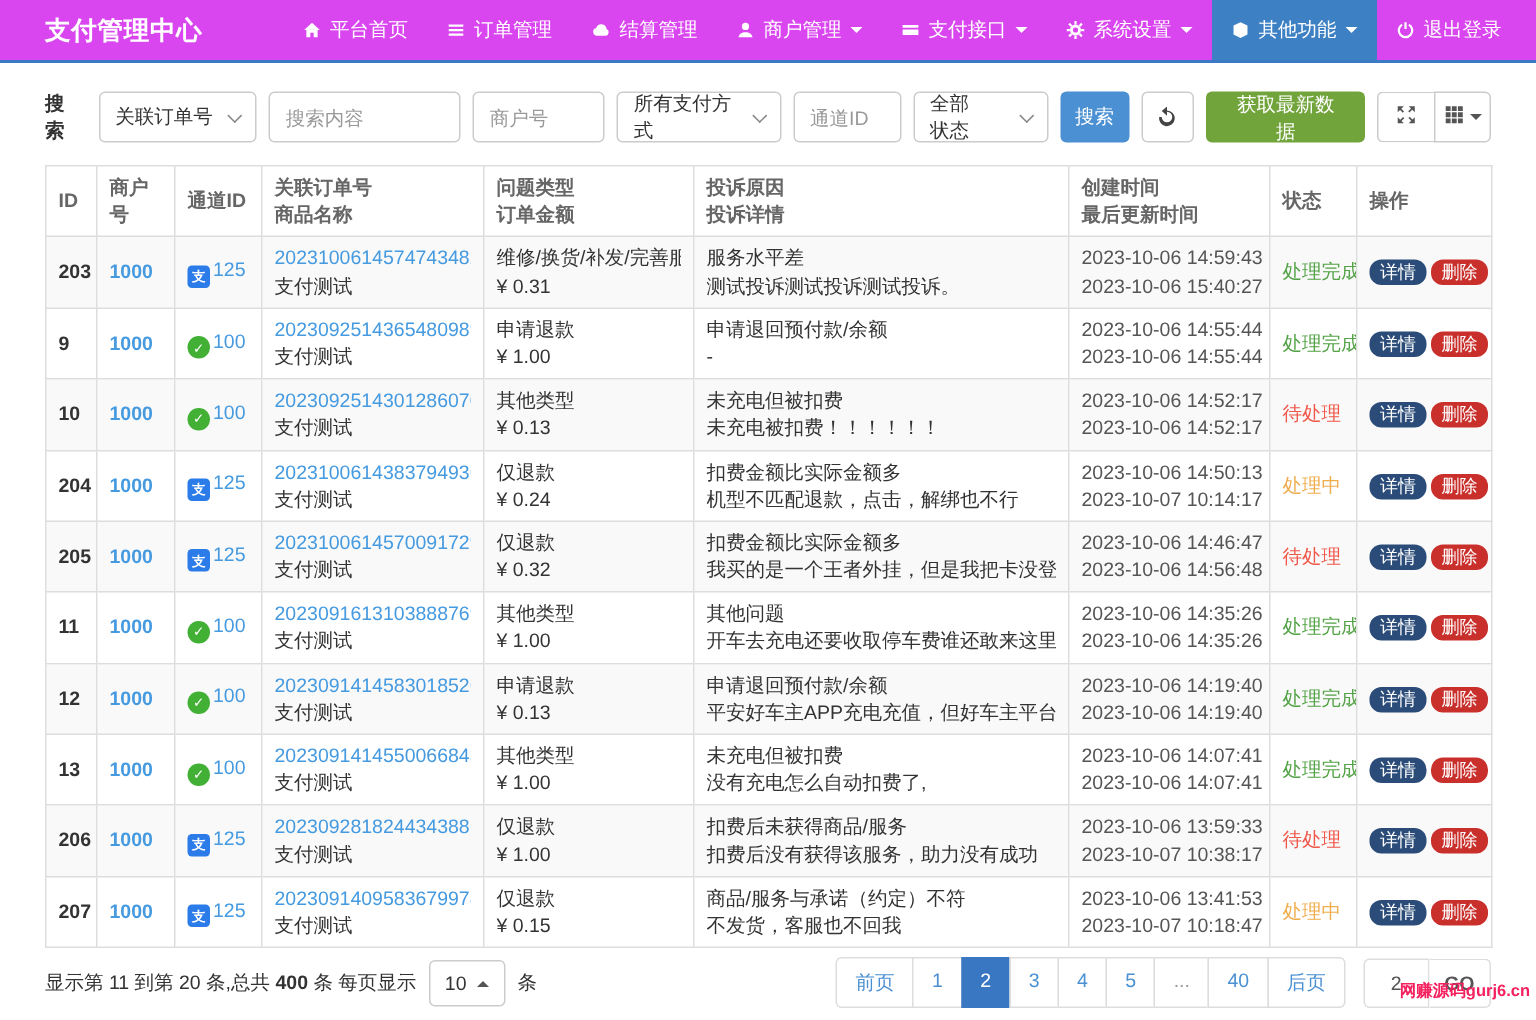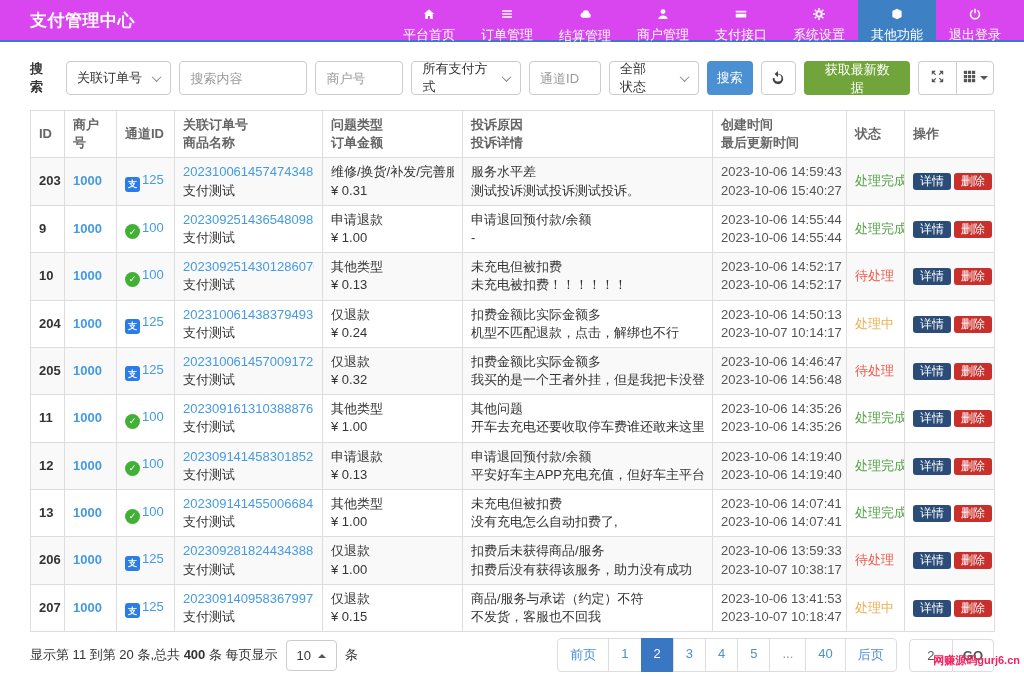--- a/index.html
+++ b/index.html
@@ -9,21 +9,21 @@
     font-size: 13px; color:#333; background:#fff;
     position:relative; overflow:hidden;
   }
   
   .navbar {
     height:42px; background:#d946ef; border-bottom:2px solid #3a79c3;
     display:flex; align-items:stretch; color:#fff;
   }
   .brand { display:flex; align-items:center; padding-left:30px; font-size:17px; font-weight:bold; letter-spacing:.5px; }
   .nav-menu { margin-left:auto; display:flex; margin-right:10px; }
-  .nav-item { display:flex; align-items:center; gap:6px; padding:8px 13px; font-size:13px; cursor:pointer; white-space:nowrap;flex-direction:column; }
+  .nav-item { display:flex; align-items:center; gap:6px; padding:0 13px; font-size:13px; cursor:pointer; white-space:nowrap; }
   .nav-item.active { background:#3d80c4; }
   .nav-ico { display:inline-flex; align-items:center; }
   .caret-down { width:0; height:0; border:4px solid transparent; border-top-color:#fff; margin-top:4px; }
   
   .toolbar { display:flex; align-items:center; margin:18px 30px 14px 30px; gap:8px; }
   .toolbar .lbl { font-weight:bold; color:#333; margin-right:2px; }
   .sel, .inp {
     height:34px; border:1px solid #ccc; border-radius:4px; background:#fff;
     font-size:13px; color:#333; padding:0 10px;
   }
@@ -56,21 +56,21 @@
   .c-time { width:134px; padding-left:4px; padding-right:4px; font-size:12.5px; color:#555; white-space:nowrap; }
   .c-status { width:58px; padding-left:3px; padding-right:2px; font-size:12.5px; white-space:nowrap; }
   .c-action { width:90px; padding-left:4px; padding-right:2px; white-space:nowrap;margin-top:24px; }
   .lnk { color:#459ae0; text-decoration:none; cursor:pointer; }
   .merch-lnk { font-weight:bold; }
   .cellline { white-space:nowrap; overflow:hidden; }
   .chan-icon { display:inline-flex; align-items:center; justify-content:center; width:15px; height:15px;
                color:#fff; font-size:9px; font-weight:bold; vertical-align:-3px; margin-right:2px; }
   .chan-alipay { background:#2b7ce9; border-radius:3px; }
   .chan-wechat { background:#41b035; border-radius:50%; }
-  .btn-detail, .btn-delete { border:none; border-radius:3px; color:#fff; font-size:12px; padding:0 7px; cursor:pointer; }
+  .btn-detail, .btn-delete { border:none; border-radius:8px; color:#fff; font-size:12px; padding:0 7px; cursor:pointer; }
   .btn-detail { background:#2b4c78; margin-right:3px; }
   .btn-delete { background:#c9302c; }
   
   .footer { position:absolute; left:30px; right:30px; bottom:8px; display:flex; align-items:center; color:#333; }
   .perpage { border:1px solid #ccc; border-radius:4px; background:#fff; padding:7px 10px; margin:0 8px;
              display:inline-flex; align-items:center; gap:7px; cursor:pointer; }
   .caret-up { width:0; height:0; border:4px solid transparent; border-bottom-color:#555; margin-bottom:3px; }
   .pager { margin-left:auto; display:flex; }
   .page-btn { border:1px solid #ddd; background:#fff; color:#4a90d2; padding:7px 12px; margin-left:-1px; font-size:13px; cursor:pointer; }
   .page-btn.first { border-radius:4px 0 0 4px; }

